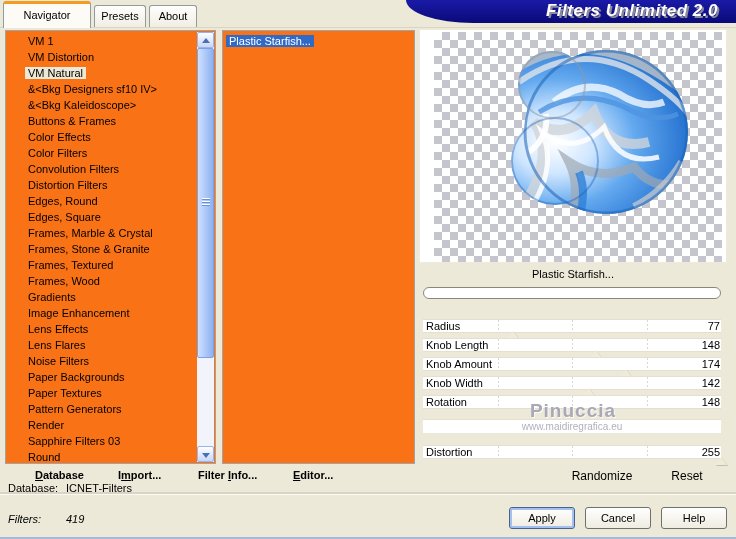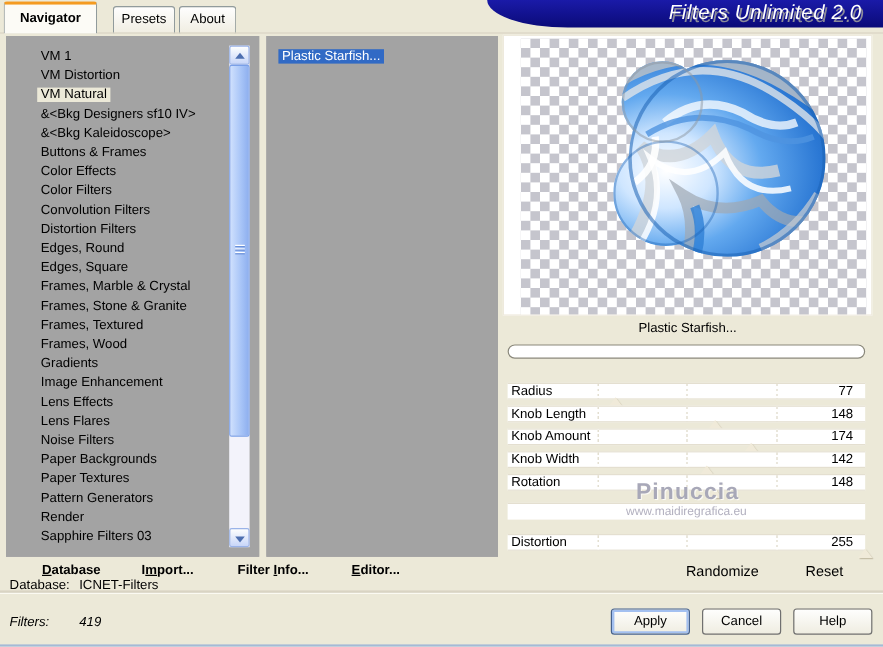--- a/index.html
+++ b/index.html
@@ -3,35 +3,35 @@
 <meta charset="utf-8">
 <style>
   html,body{margin:0;padding:0;}
   body{width:736px;height:539px;font-family:"Liberation Sans",sans-serif;font-size:11px;color:#000;}
   #win{position:relative;width:736px;height:539px;background:#ece9d8;overflow:hidden;
        border-bottom:2px solid #a4bad6;box-sizing:border-box;}
 
   
   .tab{position:absolute;box-sizing:border-box;text-align:center;cursor:default;
        border:1px solid #919b9c;border-bottom:none;border-radius:3px 3px 0 0;}
-  #tab-navigator{left:3px;top:1px;width:78px;height:27px;background:#fcfbf6;z-index:3;
-       border-top:3px solid #f49b21;line-height:22px;font-weight:bold;}
+  #tab-navigator{left:3px;top:1px;width:88px;height:27px;background:#fcfbf6;z-index:3;
+       border-top:3px solid #f49b21;line-height:22px;}
   #tab-presets{left:94px;top:5px;width:52px;height:23px;background:linear-gradient(#fefefe,#f0ede1);line-height:21px;}
   #tab-about{left:149px;top:5px;width:48px;height:23px;background:linear-gradient(#fefefe,#f0ede1);line-height:21px;}
   #tabline{position:absolute;left:0;top:27px;width:736px;height:1px;background:#d9d4c3;z-index:1;}
 
   
   #banner{position:absolute;right:0;top:0;width:330px;height:23px;z-index:4;
           background:linear-gradient(180deg,#1a1aa8,#0a0a78);
           border-bottom-left-radius:70px 24px;}
-  #banner span{position:absolute;right:18px;top:1px;font-size:17px;font-weight:normal;font-style:italic;
+  #banner span{position:absolute;right:18px;top:1px;font-size:17px;font-weight:bold;font-style:italic;
           color:#ffffff;letter-spacing:.5px;text-shadow:2px 2px 0 #8a8a99;white-space:nowrap;}
 
   
-  .listbox{position:absolute;background:#a3a3a3;border:7px solid #a3a3a3;box-sizing:border-box;}
+  .listbox{position:absolute;background:#f97316;border:1px solid #a3a3a3;box-sizing:border-box;}
   #catbox{left:5px;top:30px;width:211px;height:434px;}
   #catlist{position:absolute;left:0;top:2px;right:18px;bottom:0;overflow:hidden;}
   .cat-item{height:16px;line-height:16px;padding-left:19px;white-space:nowrap;}
   .cat-label{padding:0 3px;}
   .cat-selected{background:#ece9d8;}
   #filterbox{left:222px;top:30px;width:193px;height:434px;}
   #filterlist{position:absolute;left:3px;top:3px;right:3px;bottom:3px;}
   .fl-item{height:15px;line-height:15px;white-space:nowrap;}
   .fl-selected{background:#316ac5;color:#fff;padding:0 3px;}
 
@@ -53,21 +53,21 @@
   #preview{position:absolute;left:0;top:0;width:308px;height:234px;background:#fff;border:1px solid #eeeadd;box-sizing:border-box;}
   #checker{position:absolute;left:14px;top:2px;width:288px;height:230px;
            background:repeating-conic-gradient(#c5c5cd 0% 25%, #ffffff 0% 50%);background-size:16px 16px;}
   #preview-name{position:absolute;left:0;top:236px;width:308px;height:18px;text-align:center;line-height:18px;}
   #progress{position:absolute;left:4px;top:258px;width:298px;height:12px;background:#fff;border:1px solid #8a887b;
            border-radius:6px;box-sizing:border-box;}
   #progress-fill{height:100%;width:0;background:#316ac5;border-radius:6px;}
 
   .srow{position:relative;width:298px;height:14px;background:#fff;border-top:1px solid #e4dfd0;border-bottom:1px solid #e4dfd0;box-sizing:border-box;}
   .srow .lab{position:absolute;left:3px;top:0;line-height:12px;}
-  .srow .val{position:absolute;right:10px;top:0;line-height:12px;}
+  .srow .val{position:absolute;right:1px;top:0;line-height:12px;}
   .tick{position:absolute;top:0;bottom:0;width:1px;background:repeating-linear-gradient(#dcd7c6 0 2px,#fff 2px 4px);}
   .strack{position:relative;width:298px;height:5px;}
   .thumb{position:absolute;top:-2px;width:0;height:0;transform:translateX(-50%);
          border-left:6px solid transparent;border-right:6px solid transparent;border-bottom:8px solid #f0ead9;
          filter:drop-shadow(1px 1px 0 #c6bfa8);}
   #sliders-main{position:absolute;left:4px;top:290px;}
   #www-strip{position:absolute;left:4px;top:390px;width:298px;height:13px;background:#fff;
          border-top:1px solid #e4dfd0;text-align:center;line-height:13px;font-size:10px;color:#b2b0bf;}
   #wm1{position:absolute;left:0;top:371px;width:308px;text-align:center;font-size:19px;font-weight:bold;
          color:#a8a8b8;text-shadow:1px 1px 0 #fbfaf4;letter-spacing:1px;z-index:5;}
@@ -123,21 +123,21 @@
         <div class="cat-item"><span class="cat-label">Gradients</span></div>
         <div class="cat-item"><span class="cat-label">Image Enhancement</span></div>
         <div class="cat-item"><span class="cat-label">Lens Effects</span></div>
         <div class="cat-item"><span class="cat-label">Lens Flares</span></div>
         <div class="cat-item"><span class="cat-label">Noise Filters</span></div>
         <div class="cat-item"><span class="cat-label">Paper Backgrounds</span></div>
         <div class="cat-item"><span class="cat-label">Paper Textures</span></div>
         <div class="cat-item"><span class="cat-label">Pattern Generators</span></div>
         <div class="cat-item"><span class="cat-label">Render</span></div>
         <div class="cat-item"><span class="cat-label">Sapphire Filters 03</span></div>
-        <div class="cat-item"><span class="cat-label">Length</span></div>
+        <div class="cat-item"><span class="cat-label">Round</span></div>
       </div>
     <div id="vscroll">
       <div id="sb-up" class="sbtn">
           <span class="arr"></span>
         </div>
       <div id="sb-thumb">
         <span class="grip" style="top:150px"></span>
         <span class="grip" style="top:153px"></span>
         <span class="grip" style="top:156px"></span>
       </div>

